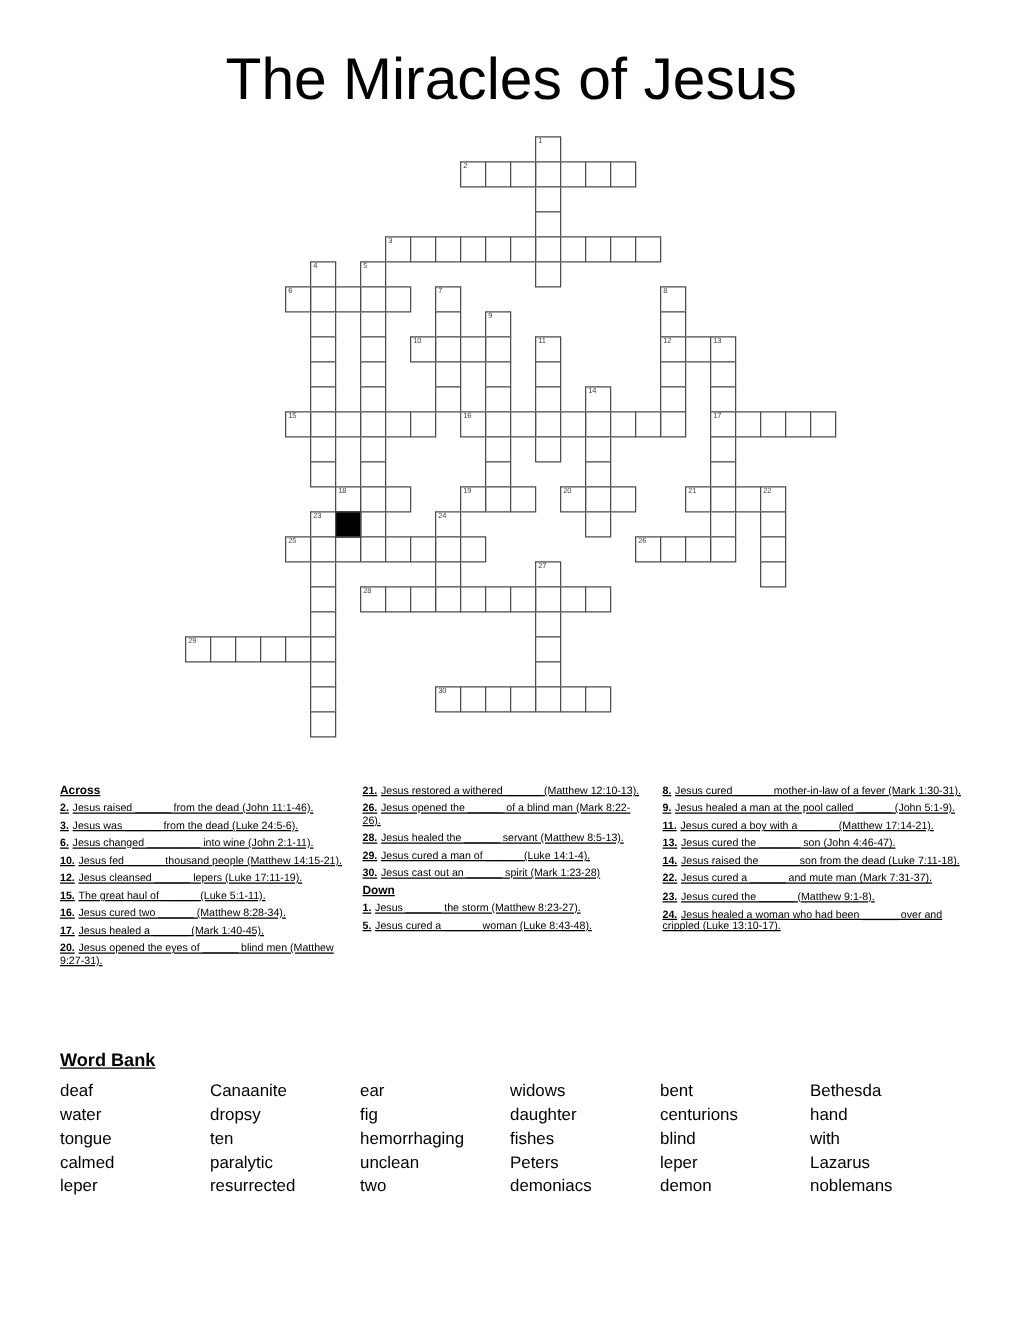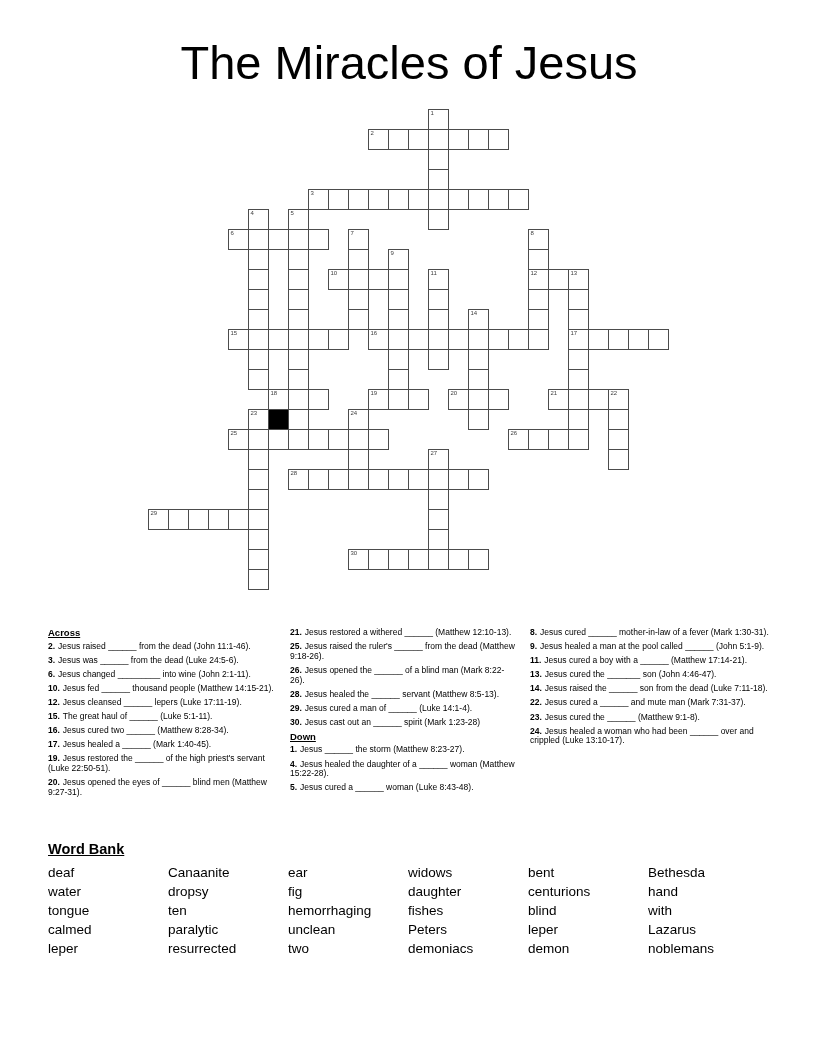--- a/index.html
+++ b/index.html
@@ -25,21 +25,21 @@
   }
   
   .clue-col { position:absolute; top:628px; font-size:8.5px; line-height:9.7px; }
   .col1 { left:48px;  width:236px; }
   .col2 { left:290px; width:227px; }
   .col3 { left:530px; width:243px; }
   .clue-header {
     font-weight:bold; text-decoration:underline;
     font-size:9.5px; line-height:10px; margin:0 0 3.5px 0;
   }
-  .clue { margin:0 0 4.4px 0; }
+  .clue { margin:0 0 4.4px 0;text-decoration:underline; }
   .clue b { font-weight:bold; margin-right:3px; }
   
   .wordbank-header {
     position:absolute; left:48px; top:841px;
     font-size:14.5px; font-weight:bold; text-decoration:underline;
   }
   .wordbank {
     position:absolute; left:48px; top:863px;
     display:grid; grid-template-columns:repeat(6,120px);
     grid-template-rows:repeat(5,19px); grid-auto-flow:column;
@@ -277,33 +277,30 @@
 <div class="clue-col col1">
     <p class="clue-header">Across</p>
     <p class="clue"><b>2.</b><span>Jesus raised ______ from the dead (John 11:1-46).</span></p>
     <p class="clue"><b>3.</b><span>Jesus was ______ from the dead (Luke 24:5-6).</span></p>
     <p class="clue"><b>6.</b><span>Jesus changed _________ into wine (John 2:1-11).</span></p>
     <p class="clue"><b>10.</b><span>Jesus fed ______ thousand people (Matthew 14:15-21).</span></p>
     <p class="clue"><b>12.</b><span>Jesus cleansed ______ lepers (Luke 17:11-19).</span></p>
     <p class="clue"><b>15.</b><span>The great haul of ______ (Luke 5:1-11).</span></p>
     <p class="clue"><b>16.</b><span>Jesus cured two ______ (Matthew 8:28-34).</span></p>
     <p class="clue"><b>17.</b><span>Jesus healed a ______ (Mark 1:40-45).</span></p>
-    <p class="clue"><b>19.</b><span>Jesus restored the ______ of the high priest's servant (Luke 22:50-51).</span></p>
     <p class="clue"><b>20.</b><span>Jesus opened the eyes of ______ blind men (Matthew 9:27-31).</span></p>
   </div>
 <div class="clue-col col2">
     <p class="clue"><b>21.</b><span>Jesus restored a withered ______ (Matthew 12:10-13).</span></p>
-    <p class="clue"><b>25.</b><span>Jesus raised the ruler's ______ from the dead (Matthew 9:18-26).</span></p>
     <p class="clue"><b>26.</b><span>Jesus opened the ______ of a blind man (Mark 8:22-26).</span></p>
     <p class="clue"><b>28.</b><span>Jesus healed the ______ servant (Matthew 8:5-13).</span></p>
     <p class="clue"><b>29.</b><span>Jesus cured a man of ______ (Luke 14:1-4).</span></p>
     <p class="clue"><b>30.</b><span>Jesus cast out an ______ spirit (Mark 1:23-28)</span></p>
     <p class="clue-header">Down</p>
     <p class="clue"><b>1.</b><span>Jesus ______ the storm (Matthew 8:23-27).</span></p>
-    <p class="clue"><b>4.</b><span>Jesus healed the daughter of a ______ woman (Matthew 15:22-28).</span></p>
     <p class="clue"><b>5.</b><span>Jesus cured a ______ woman (Luke 8:43-48).</span></p>
   </div>
 <div class="clue-col col3">
     <p class="clue"><b>8.</b><span>Jesus cured ______ mother-in-law of a fever (Mark 1:30-31).</span></p>
     <p class="clue"><b>9.</b><span>Jesus healed a man at the pool called ______ (John 5:1-9).</span></p>
     <p class="clue"><b>11.</b><span>Jesus cured a boy with a ______ (Matthew 17:14-21).</span></p>
     <p class="clue"><b>13.</b><span>Jesus cured the _______ son (John 4:46-47).</span></p>
     <p class="clue"><b>14.</b><span>Jesus raised the ______ son from the dead (Luke 7:11-18).</span></p>
     <p class="clue"><b>22.</b><span>Jesus cured a ______ and mute man (Mark 7:31-37).</span></p>
     <p class="clue"><b>23.</b><span>Jesus cured the ______ (Matthew 9:1-8).</span></p>

